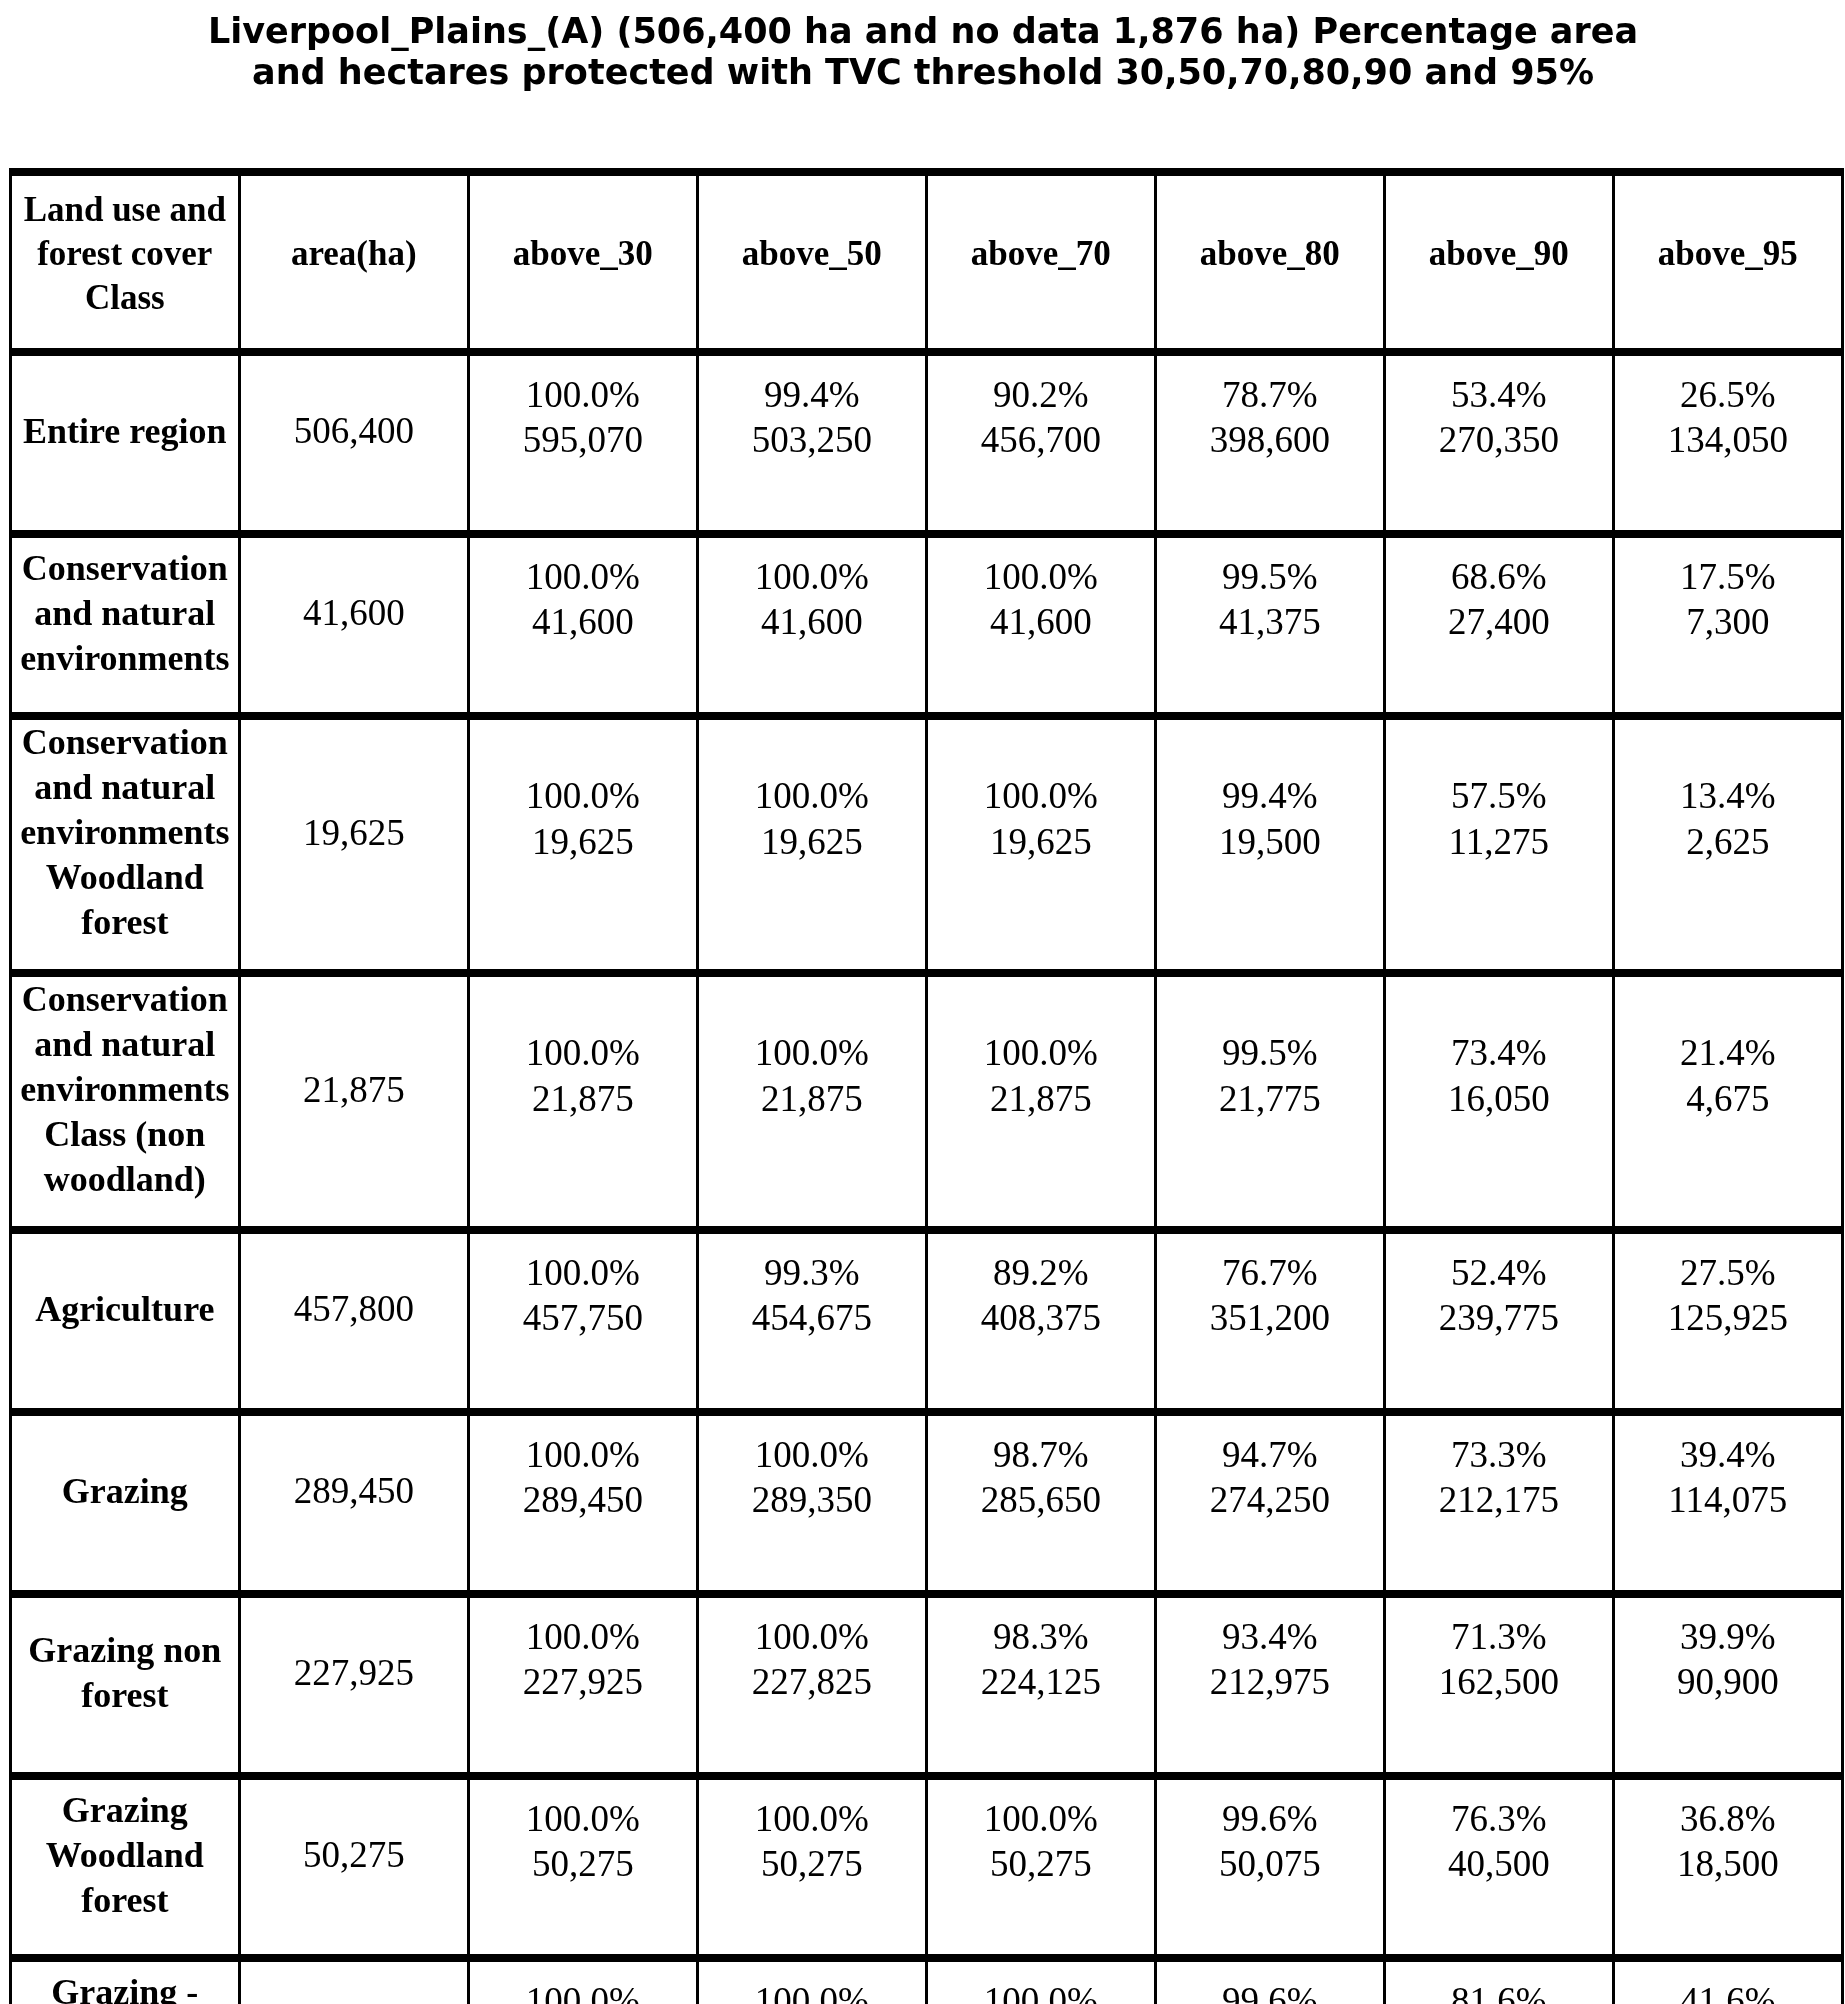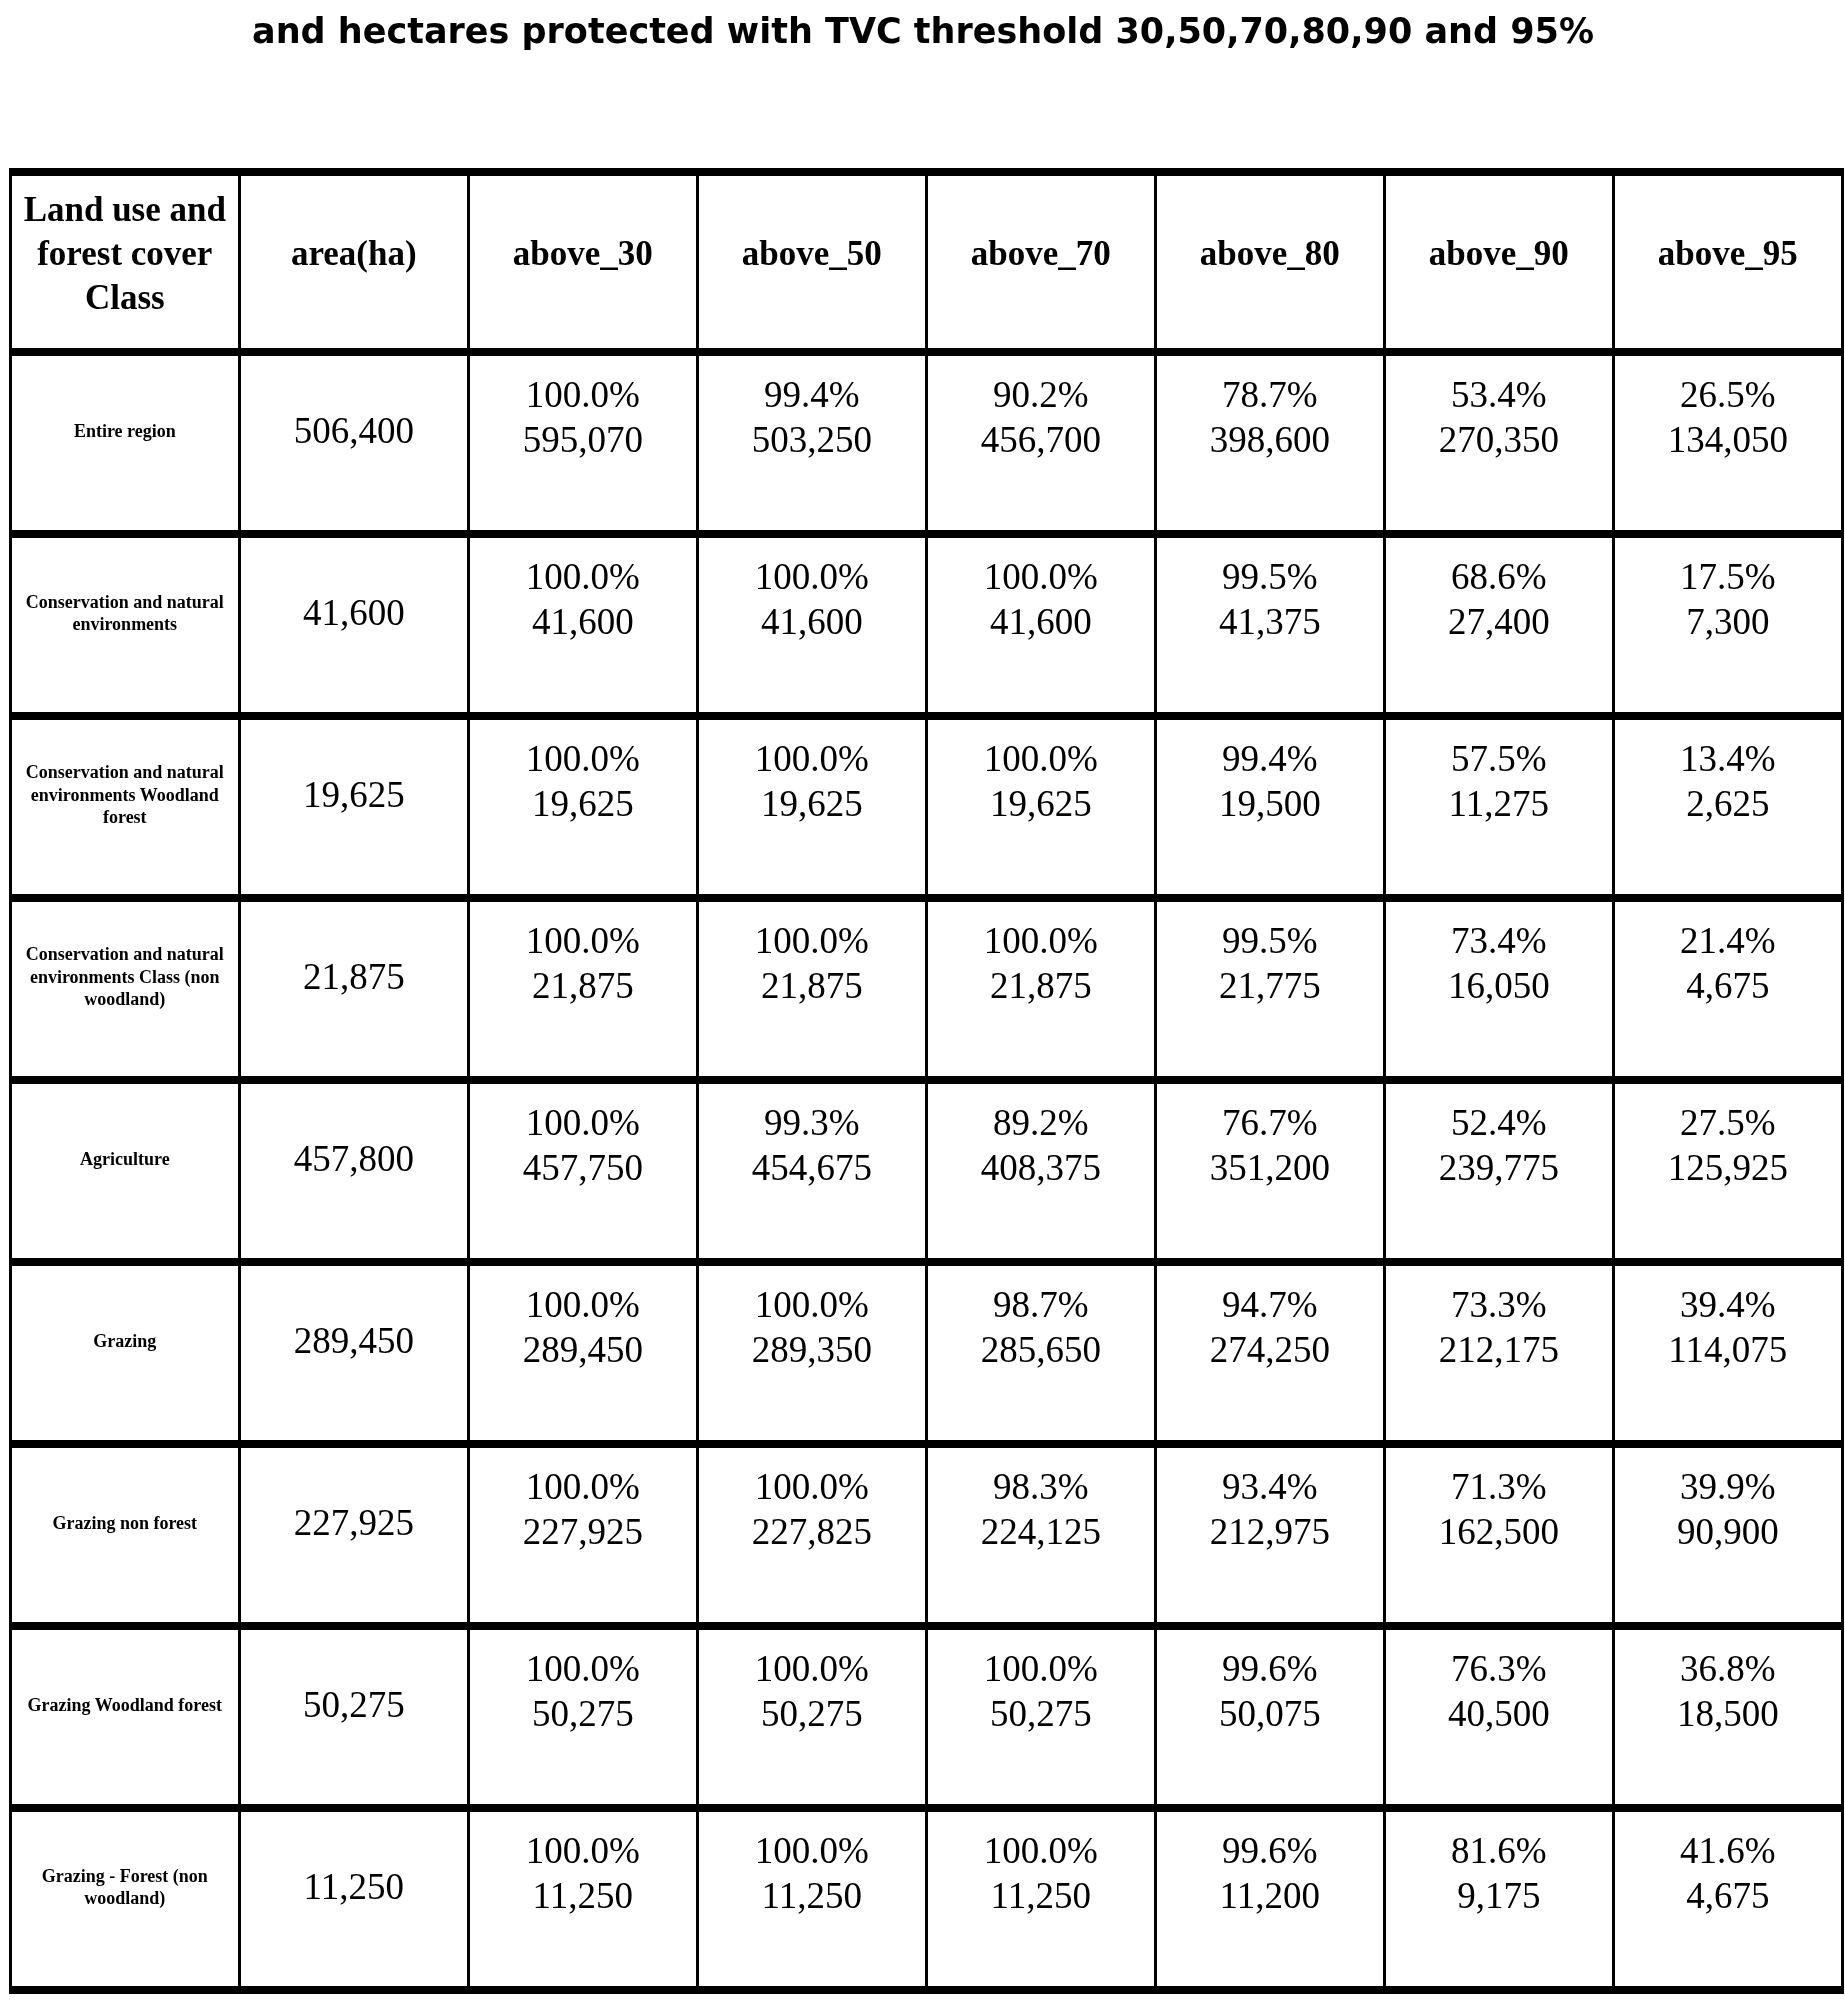--- a/index.html
+++ b/index.html
@@ -15,31 +15,32 @@
   .tablewrap{position:absolute;top:168px;left:8.8px;}
   table{border-collapse:collapse;table-layout:fixed;width:1828px;}
   col{width:229px;}
   th,td{border:solid #000;border-width:8px 3.2px;vertical-align:middle;
         text-align:center;overflow:visible;}
   thead tr{height:180px;}
   tbody tr{height:182px;}
   thead th{font-family:"Liberation Serif","DejaVu Serif",serif;
            font-weight:bold;font-size:35px;line-height:1.25;padding:0 2.4px 16px 2.4px;}
   th.rowlabel{font-family:"Liberation Serif","DejaVu Serif",serif;
-              font-weight:bold;font-size:18px;line-height:1.25;
+              font-weight:bold;font-size:36px;line-height:1.25;
               padding:0 1.6px 24px 1.6px;}
   td.num{font-family:"Liberation Serif","DejaVu Serif",serif;
          font-weight:normal;font-size:37px;line-height:1.22;}
   td.area{padding:0 3.2px 24px 3.2px;}
   td.val{padding:0 3.2px 52px 3.2px;}
 </style>
 </head>
 <body>
 
 <div class="title">
+  <div>Liverpool_Plains_(A) (506,400 ha and no data 1,876 ha) Percentage area</div>
   <div>and hectares protected with TVC threshold 30,50,70,80,90 and 95%</div>
 </div>
 
 <div class="tablewrap">
 <table>
   <colgroup>
         <col>
         <col>
         <col>
         <col>

